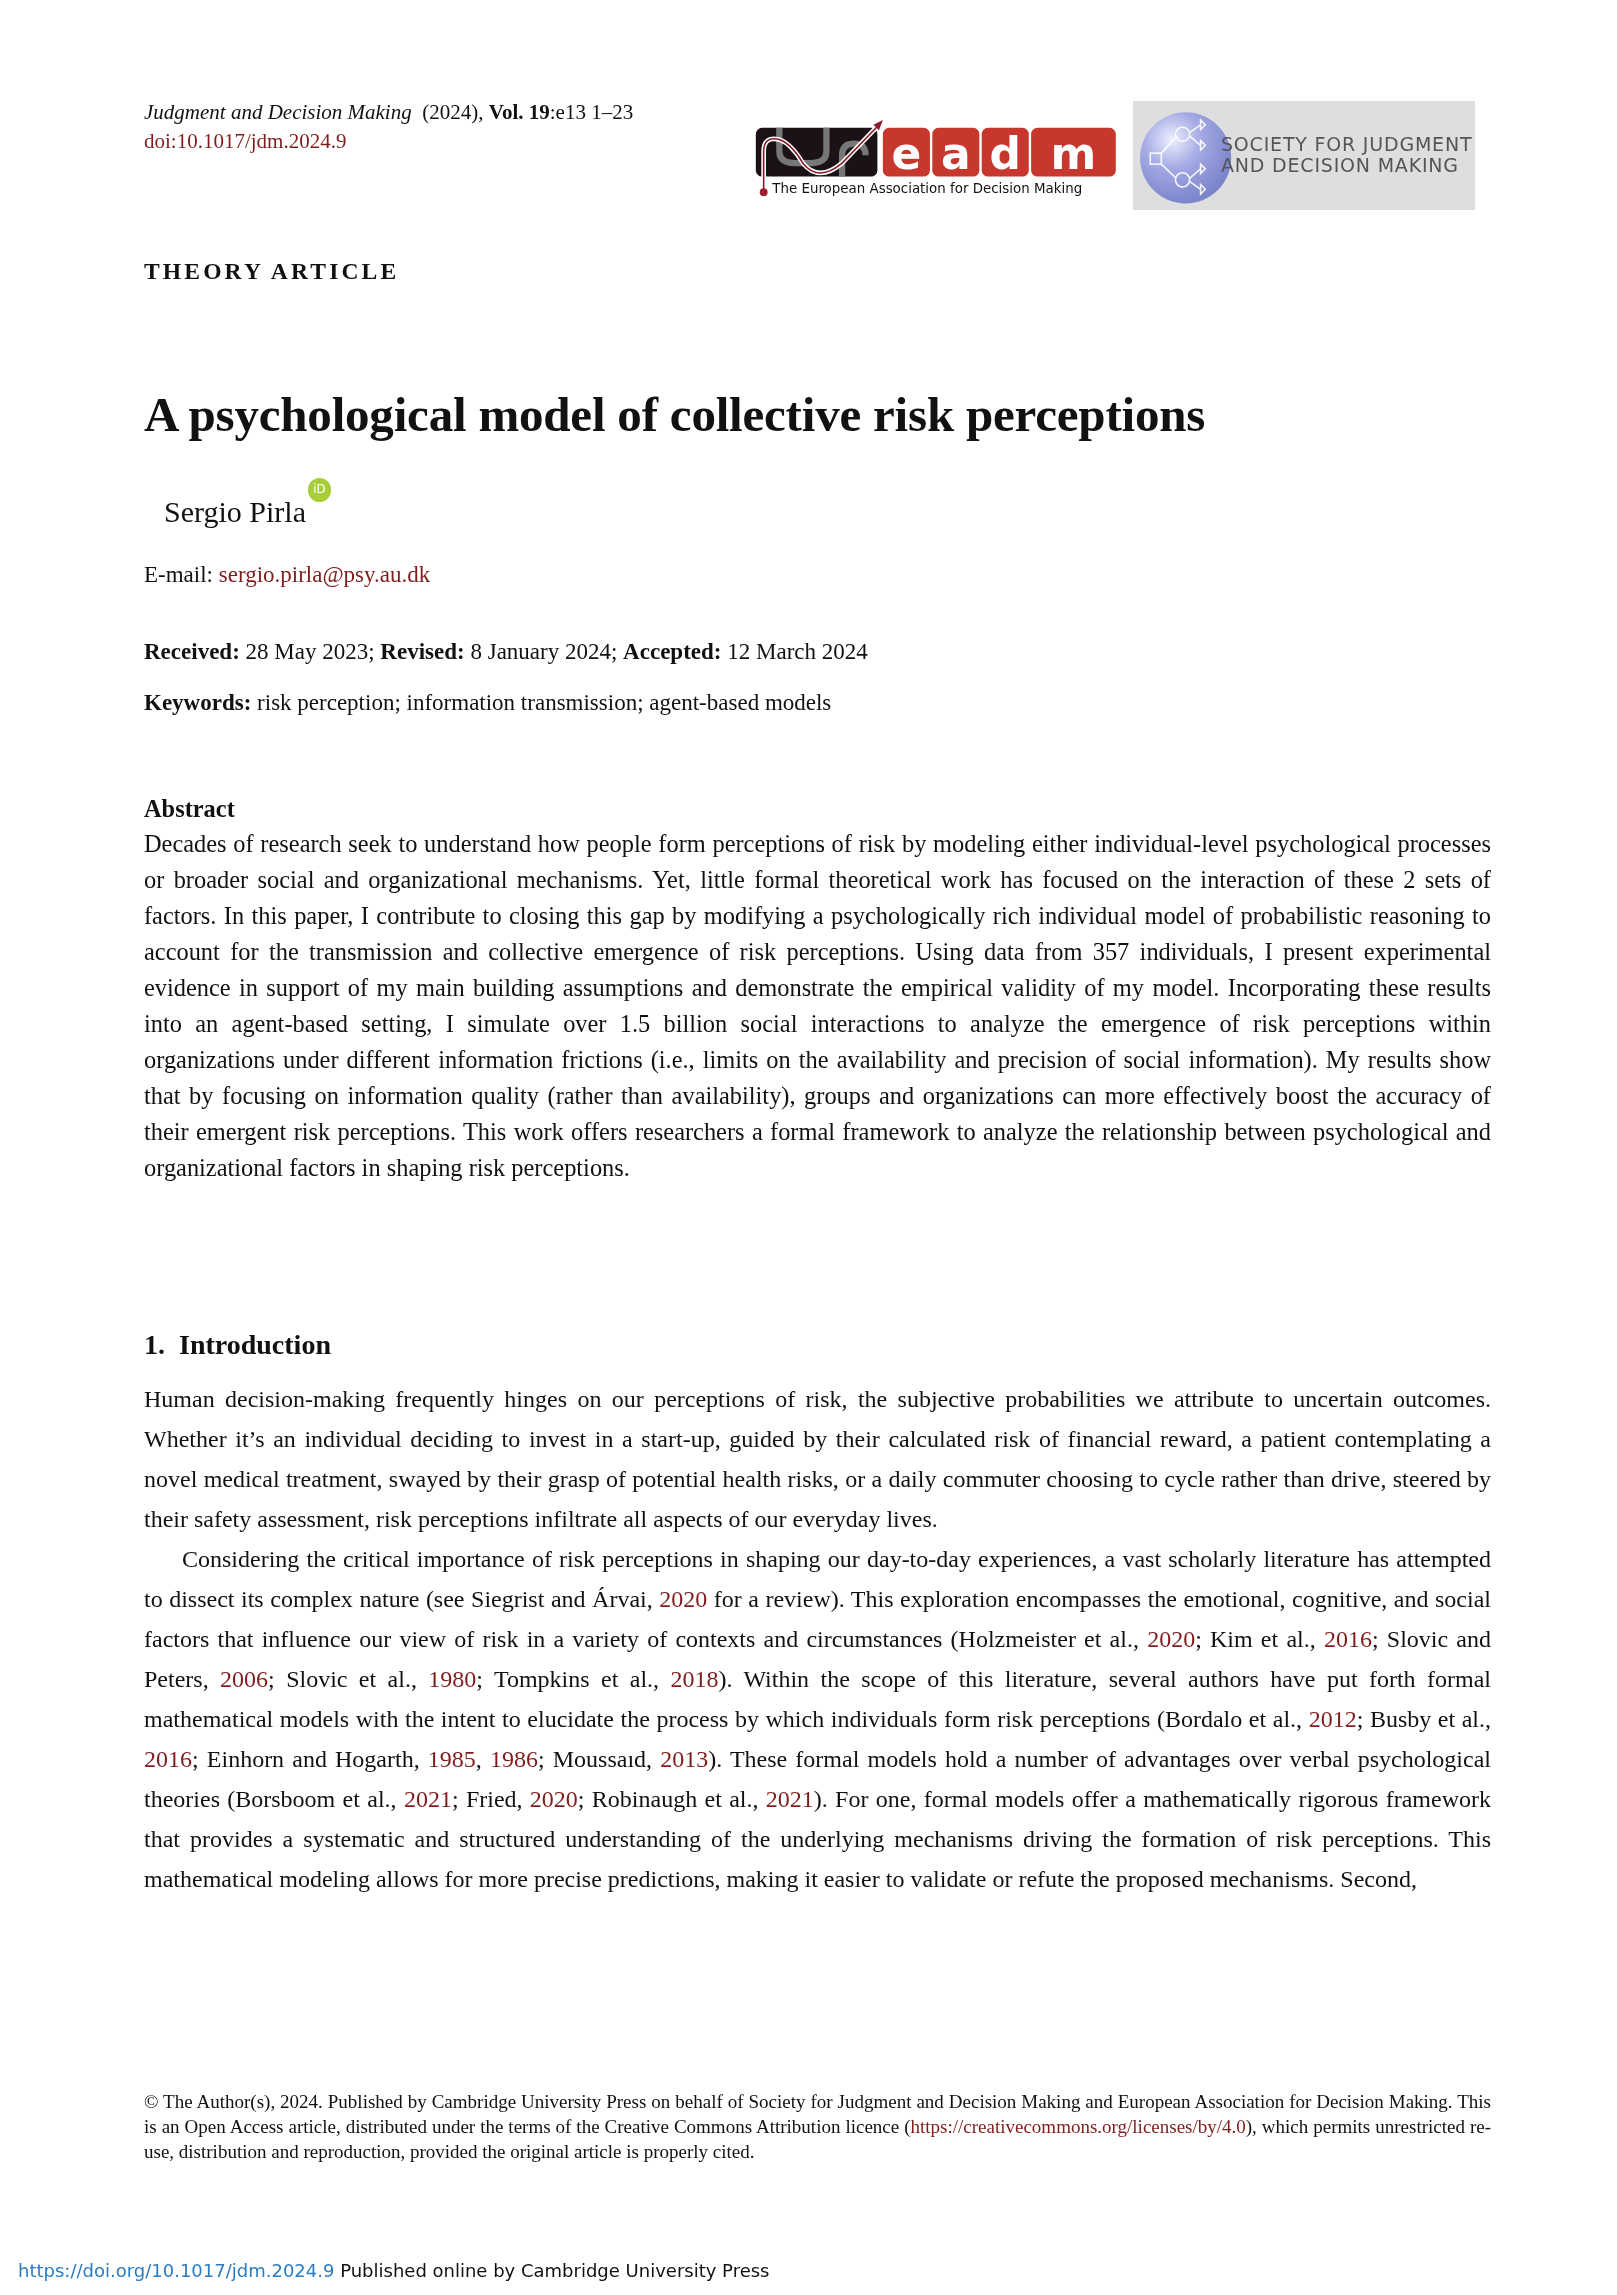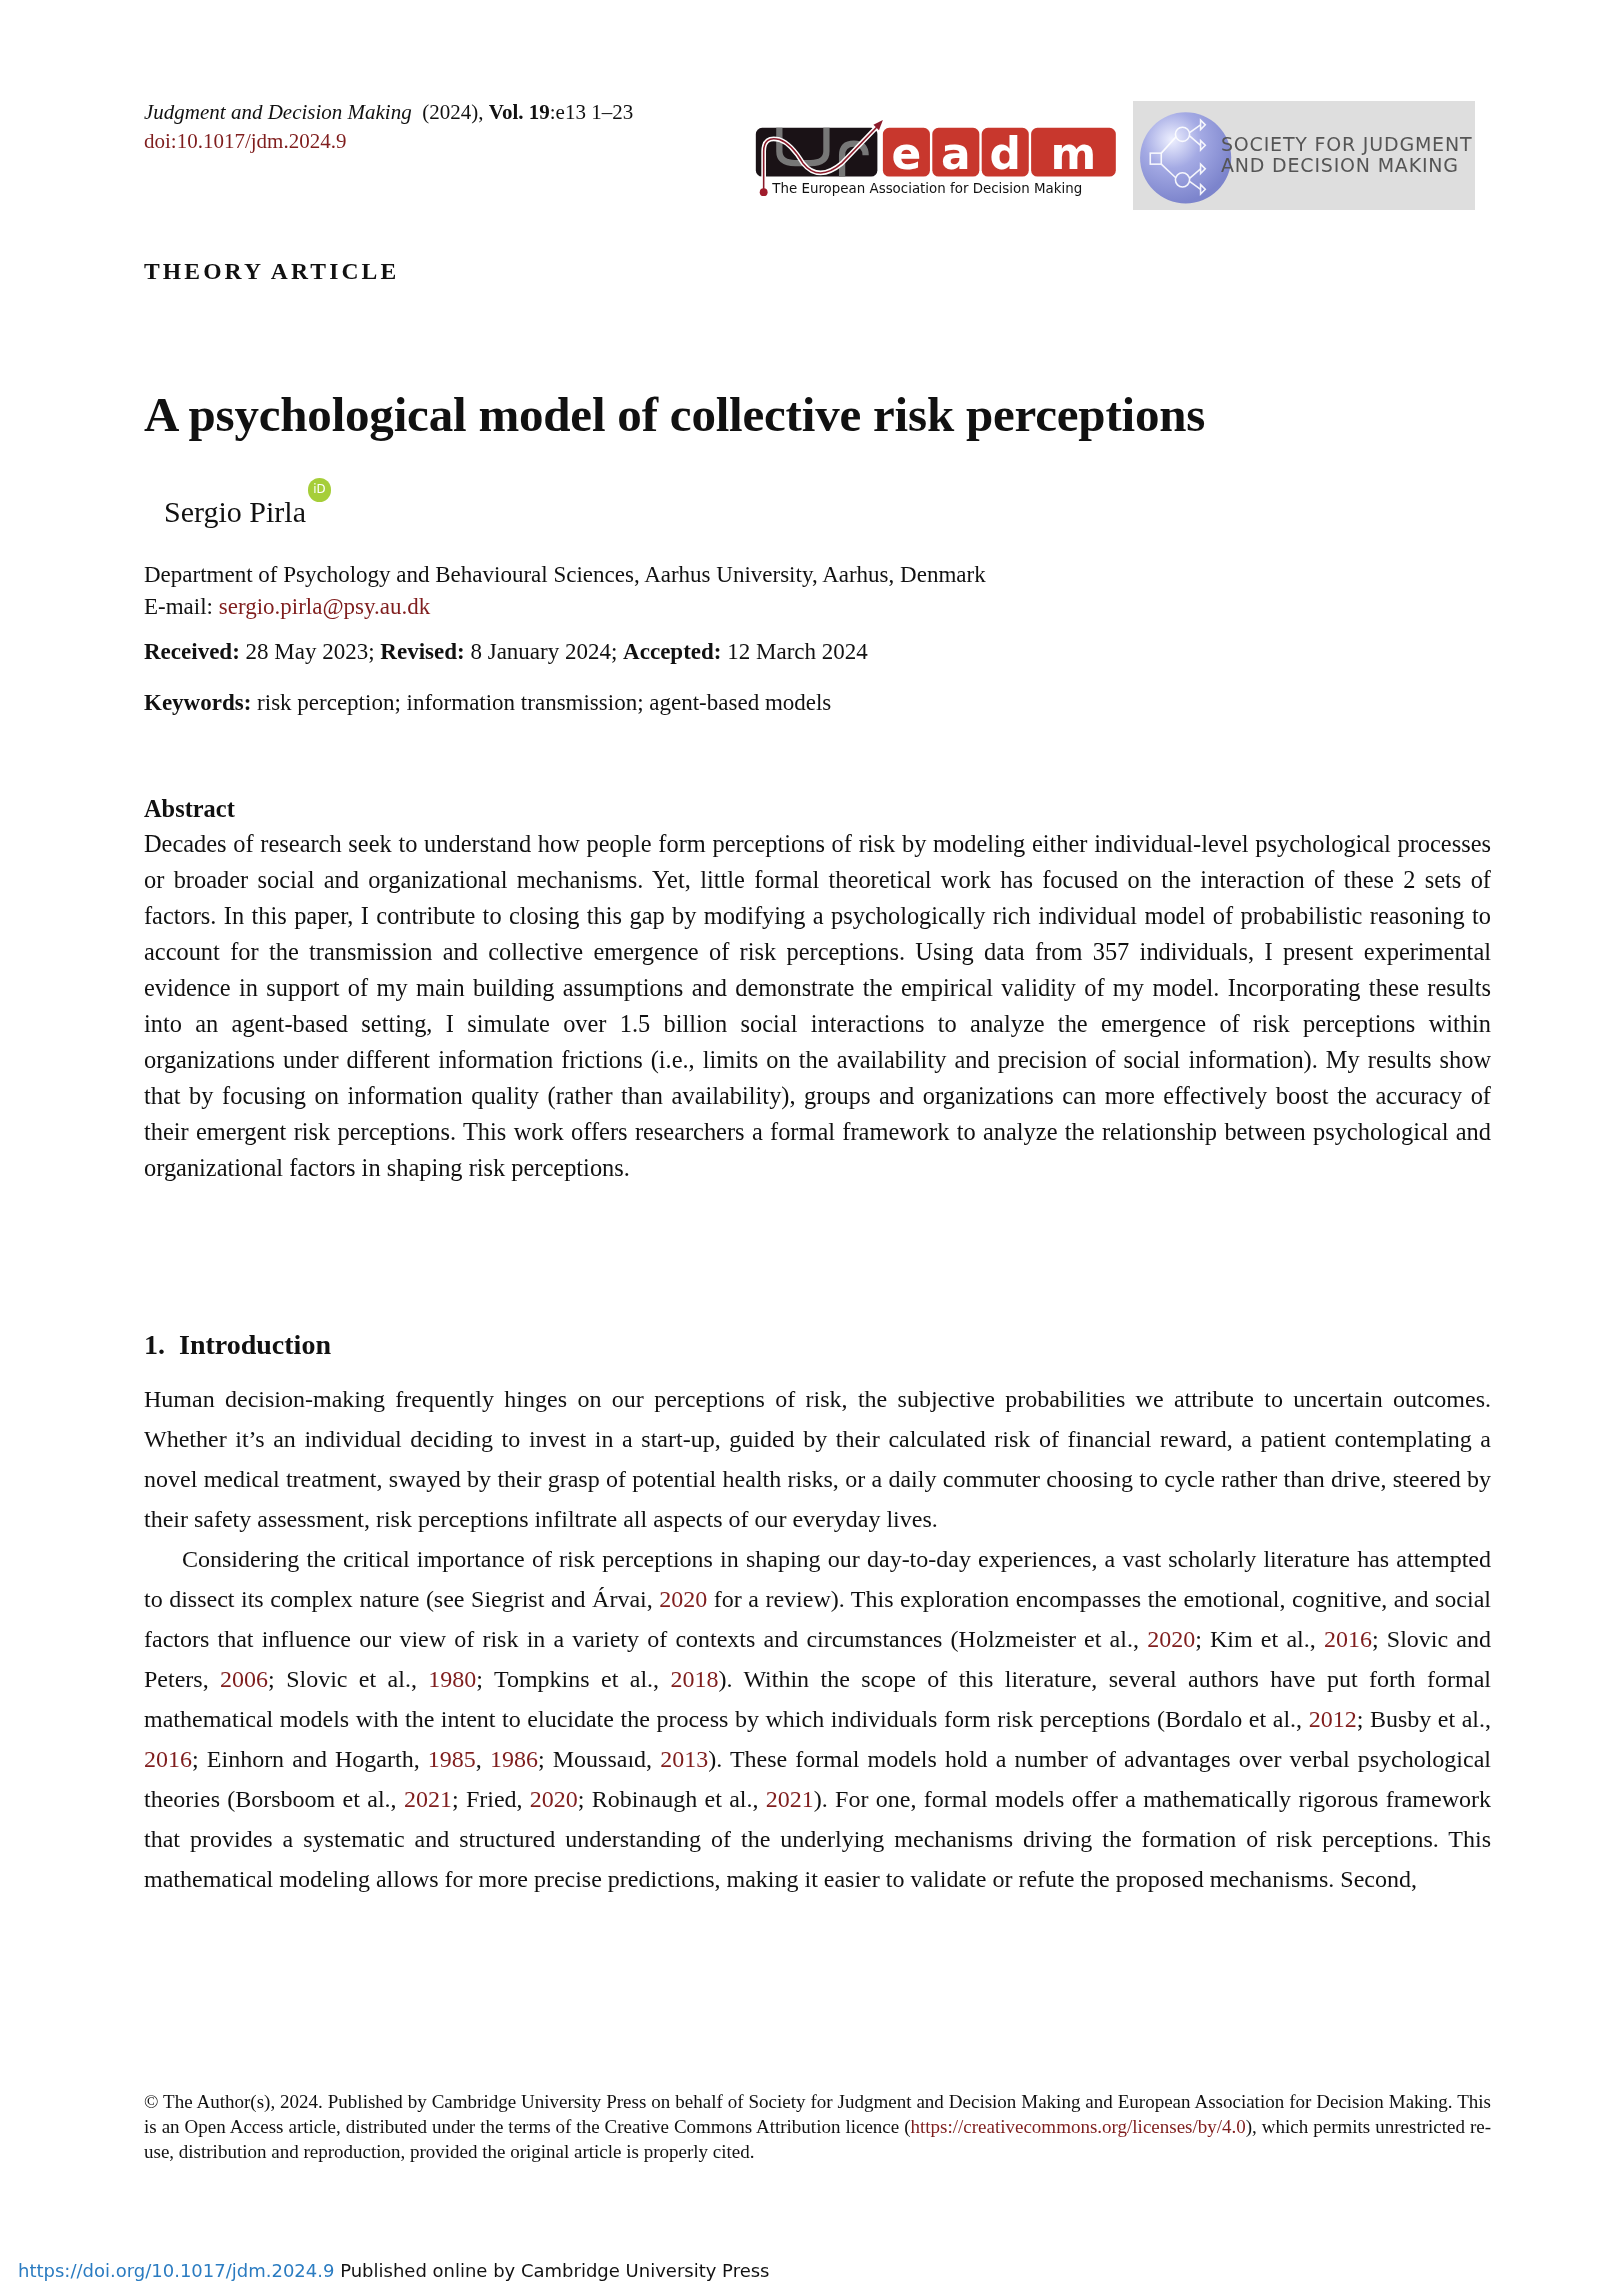--- a/index.html
+++ b/index.html
@@ -89,21 +89,20 @@
   <div class="abs" style="left:88px; top:33px; font-family:'DejaVu Sans', sans-serif; font-size:19px; line-height:21px; color:#555; letter-spacing:0.8px; white-space:nowrap;">
     <div>SOCIETY FOR JUDGMENT</div>
     <div>AND DECISION MAKING</div>
   </div>
 </div>
 
 <div class="abs article-type">THEORY ARTICLE</div>
 <h1 class="abs title" style="margin:0;">A psychological model of collective risk perceptions</h1>
 <div class="abs author"><span>Sergio Pirla</span><span class="orcid">iD</span></div>
 <div class="abs affil">
-  <div>Department of Psychology and Behavioural Sciences, Aarhus University, Aarhus, Denmark</div>
   <div><span>E-mail: </span><span class="link">sergio.pirla@psy.au.dk</span></div>
 </div>
 <div class="abs dates"><b>Received:</b><span> 28 May 2023; </span><b>Revised:</b><span> 8 January 2024; </span><b>Accepted:</b><span> 12 March 2024</span></div>
 <div class="abs keywords"><b>Keywords:</b><span> risk perception; information transmission; agent-based models</span></div>
 
 <div class="abs abs-head">Abstract</div>
 <div class="abs abstract">Decades of research seek to understand how people form perceptions of risk by modeling either individual-level psychological processes or broader social and organizational mechanisms. Yet, little formal theoretical work has focused on the interaction of these 2 sets of factors. In this paper, I contribute to closing this gap by modifying a psychologically rich individual model of probabilistic reasoning to account for the transmission and collective emergence of risk perceptions. Using data from 357 individuals, I present experimental evidence in support of my main building assumptions and demonstrate the empirical validity of my model. Incorporating these results into an agent-based setting, I simulate over 1.5 billion social interactions to analyze the emergence of risk perceptions within organizations under different information frictions (i.e., limits on the availability and precision of social information). My results show that by focusing on information quality (rather than availability), groups and organizations can more effectively boost the accuracy of their emergent risk perceptions. This work offers researchers a formal framework to analyze the relationship between psychological and organizational factors in shaping risk perceptions.</div>
 
 <div class="abs sec-head" style="white-space:pre;">1.  Introduction</div>
 <div class="abs body-text">

